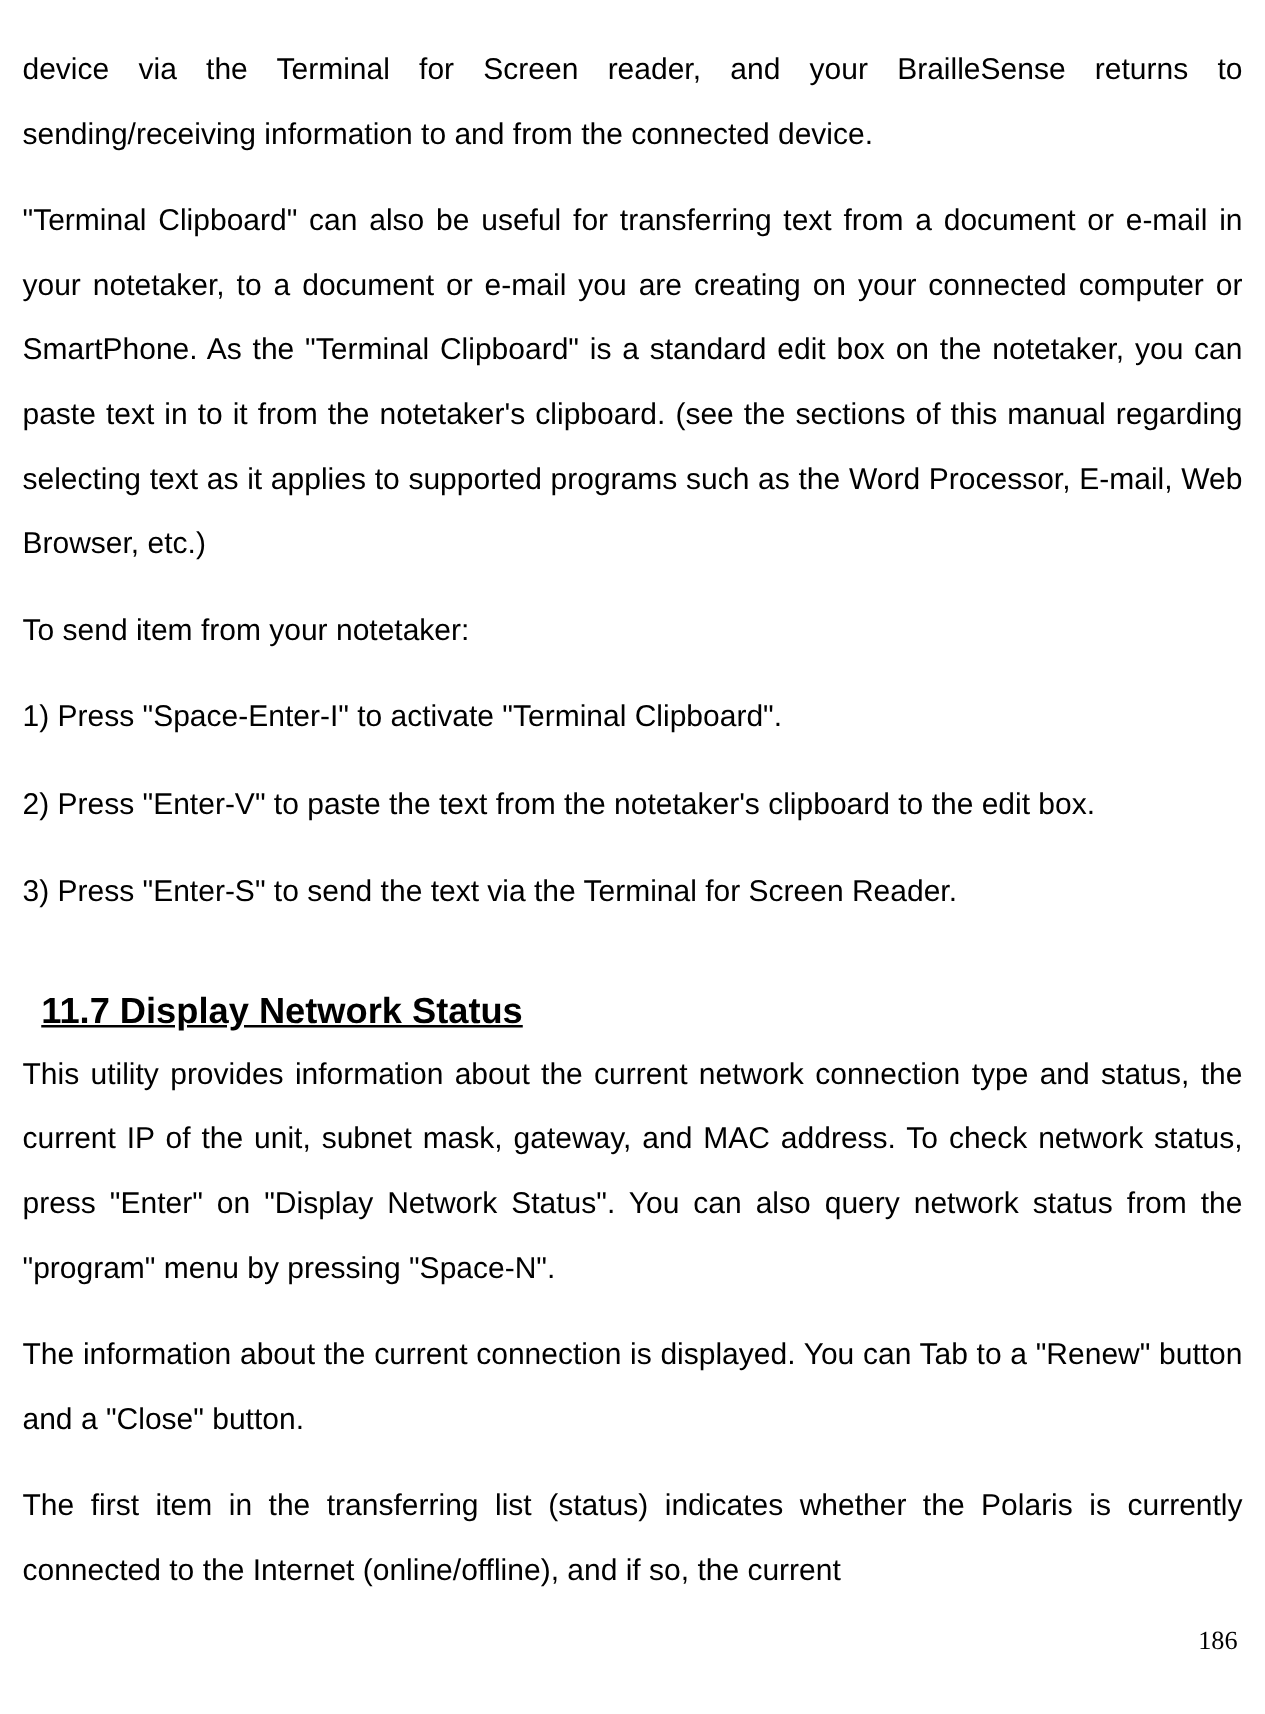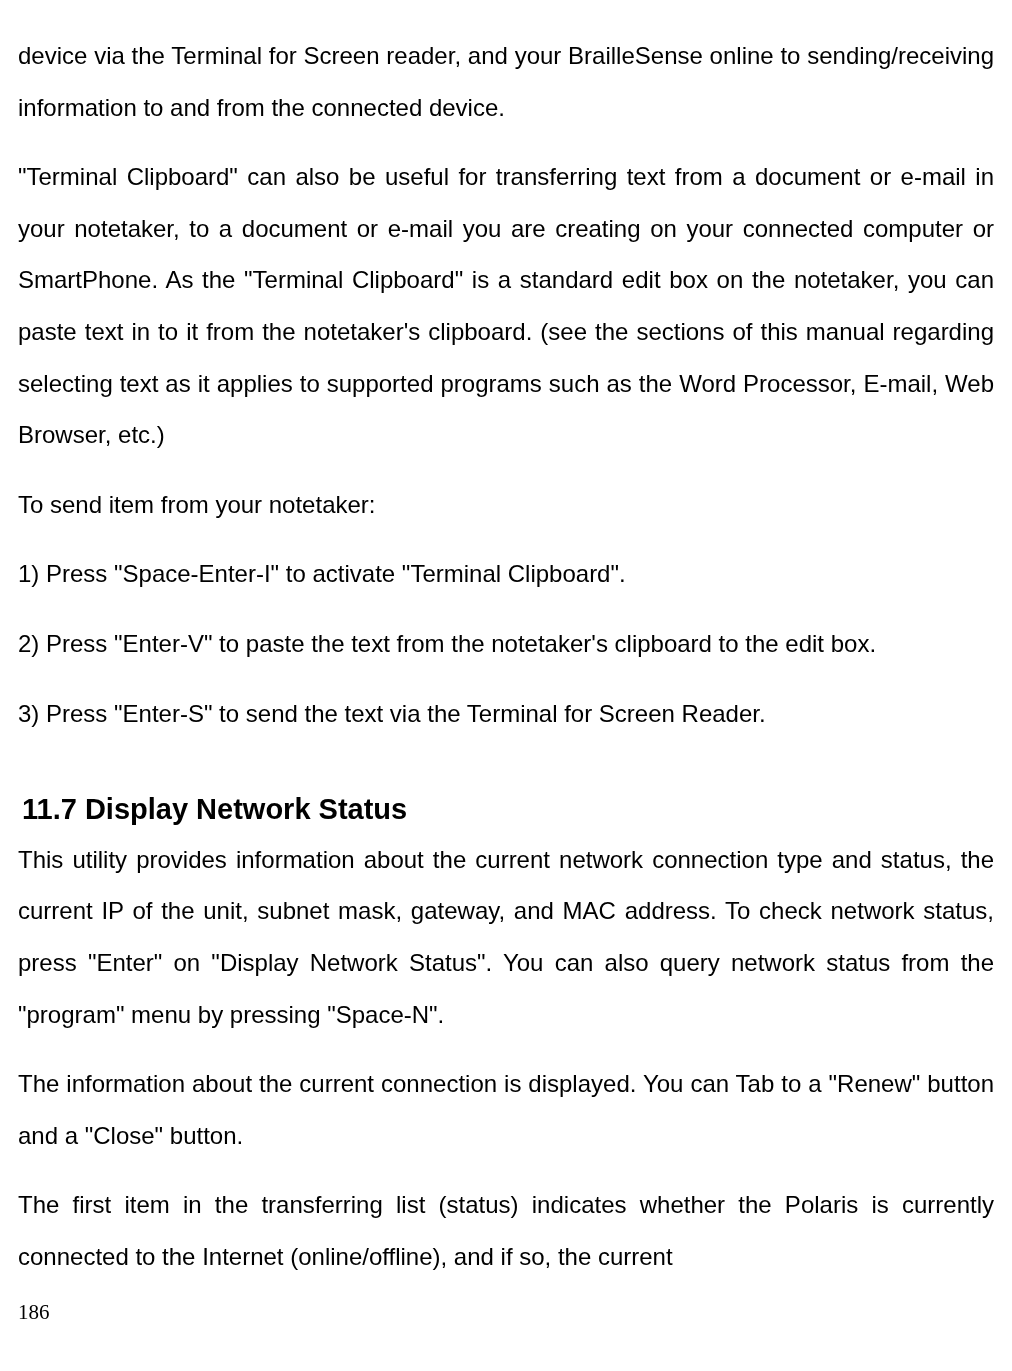--- a/index.html
+++ b/index.html
@@ -19,34 +19,36 @@
       text-justify: inter-word;
     }
     p.step {
       margin: 0 0 18px 0;
       line-height: 2.15;
       text-align: justify;
     }
     h2.section-heading {
       font-size: 29px;
       font-weight: bold;
-      margin: 50px 0 4px 4px;
+      text-decoration: underline;
+      margin: 50px 0 4px 15px;
       line-height: 1.4;
     }
     .page-number {
+      text-align: right;
       font-family: "Times New Roman", Times, serif;
       font-size: 21px;
       margin-top: 14px;
       padding-right: 4px;
     }
   </style>
 </head>
 <body>
 
-<p>device via the Terminal for Screen reader, and your BrailleSense online to sending/receiving information to and from the connected device.</p>
+<p>device via the Terminal for Screen reader, and your BrailleSense returns to sending/receiving information to and from the connected device.</p>
 
 <p>"Terminal Clipboard" can also be useful for transferring text from a document or e-mail in your notetaker, to a document or e-mail you are creating on your connected computer or SmartPhone. As the "Terminal Clipboard" is a standard edit box on the notetaker, you can paste text in to it from the notetaker's clipboard. (see the sections of this manual regarding selecting text as it applies to supported programs such as the Word Processor, E-mail, Web Browser, etc.)</p>
 
 <p>To send item from your notetaker:</p>
 
 <p class="step">1) Press "Space-Enter-I" to activate "Terminal Clipboard".</p>
 
 <p class="step">2) Press "Enter-V" to paste the text from the notetaker's clipboard to the edit box.</p>
 
 <p class="step">3) Press "Enter-S" to send the text via the Terminal for Screen Reader.</p>

